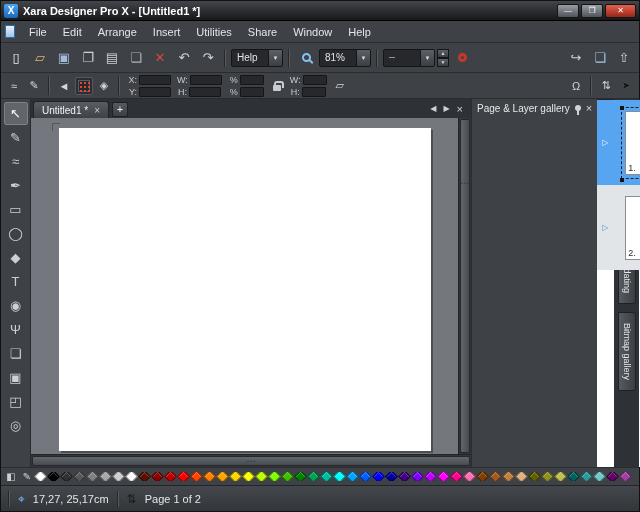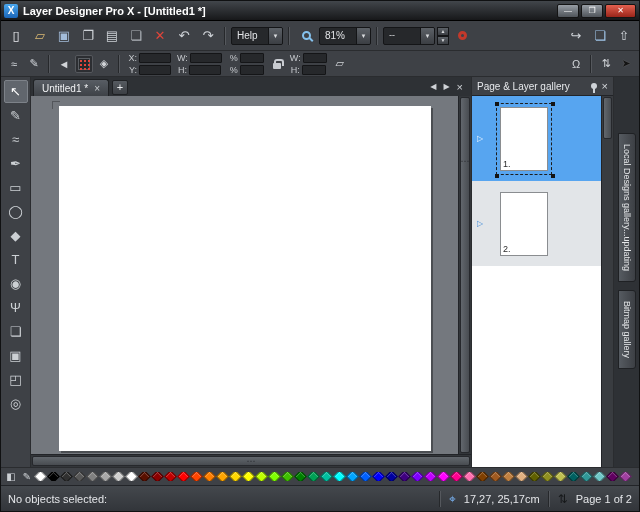--- a/index.html
+++ b/index.html
@@ -76,21 +76,21 @@
   .canvas { flex:1; position:relative; background:#74787e; overflow:hidden; }
   .corner-mark { position:absolute; left:21px; top:5px; width:8px; height:8px; border-left:1px solid #53565b; border-top:1px solid #53565b; }
   .page { position:absolute; left:28px; top:10px; width:372px; bottom:3px; background:#ffffff; box-shadow:2px 2px 0 rgba(0,0,0,0.35); }
   .vscroll { width:13px; flex:none; background:#33363a; border-left:1px solid #222428; display:flex; flex-direction:column; padding:1px; }
   .vthumb { flex:1; background:linear-gradient(90deg,#62676d,#484c51); border:1px solid #26282c; border-radius:2px; position:relative; }
   .vthumb::after { content:"⋯"; position:absolute; top:58px; left:50%; transform:translateX(-50%); color:#2b2d31; font-size:9px; }
   .hscroll { height:13px; flex:none; background:#33363a; border-top:1px solid #222428; display:flex; padding:1px; }
   .hthumb { flex:1; background:linear-gradient(#62676d,#484c51); border:1px solid #26282c; border-radius:2px; text-align:center; color:#2b2d31; font-size:9px; line-height:9px; }
 
   
-  .gallery { width:142px; flex:none; display:flex; flex-direction:column; background:#3e4146; border-right:1px solid #2a2c2f; }
+  .gallery { width:142px; flex:none; display:flex; flex-direction:row; background:#3e4146; border-right:1px solid #2a2c2f; }
   .g-header { height:18px; flex:none; display:flex; align-items:center; gap:5px; padding:0 5px; font-size:10px; color:#e6e8eb; }
   .g-title { flex:1; white-space:nowrap; overflow:hidden; }
   .pin-icon { width:6px; height:6px; flex:none; background:#cfd3d8; border-radius:50%; position:relative; }
   .pin-icon::after { content:""; position:absolute; top:5px; left:2px; width:2px; height:5px; background:#cfd3d8; }
   .g-close { font-size:11px; color:#d4d7db; }
   .g-buttons { display:grid; grid-template-columns:1fr 1fr; gap:3px; padding:1px 3px 4px; }
   .g-btn { height:16px; display:flex; align-items:center; justify-content:center; font-size:10px; color:#eceef1;
     background:linear-gradient(#5d626a,#41454b); border:1px solid #222428; border-radius:2px; }
   .g-body { flex:1; display:flex; min-height:0; border-top:1px solid #222428; }
   .g-list { flex:1; display:flex; flex-direction:column; background:#ffffff; }
@@ -128,28 +128,42 @@
   .sb-icon.blue { color:#7ab4f5; }
   .sb-icon.dark { color:#16181a; }
 </style>
 </head>
 <body>
 
 <div class="window">
 
   <div class="titlebar">
     <div class="title-logo">X</div>
-    <div class="title-text">Layer Designer Pro X - [Untitled1 *]</div>
+    <div class="title-text">Xara Designer Pro X - [Untitled1 *]</div>
     <div class="win-controls">
       <div class="win-btn">—</div>
       <div class="win-btn">❐</div>
       <div class="win-btn close">✕</div>
     </div>
   </div>
 
+  <div class="menubar">
+    <span class="menu-doc-icon"></span>
+    <div class="menu-items">
+
+    <span class="menu-item">File</span>
+        <span class="menu-item">Edit</span>
+        <span class="menu-item">Arrange</span>
+        <span class="menu-item">Insert</span>
+        <span class="menu-item">Utilities</span>
+        <span class="menu-item">Share</span>
+        <span class="menu-item">Window</span>
+        <span class="menu-item">Help</span>
+      </div>
+  </div>
 
   <div class="toolbar tb1">
     <div class="tb-group">
 
     <span class="tb-icon">
           <span class="glyph" style="color: rgb(236, 238, 241);">▯</span>
         </span>
         <span class="tb-icon">
           <span class="glyph" style="color: rgb(217, 184, 115);">▱</span>
         </span>
@@ -460,21 +474,20 @@
         <span class="swatch" style="--c: #c0c050;"></span>
         <span class="swatch" style="--c: #006060;"></span>
         <span class="swatch" style="--c: #309898;"></span>
         <span class="swatch" style="--c: #70c8c8;"></span>
         <span class="swatch" style="--c: #600060;"></span>
         <span class="swatch" style="--c: #a040a0;"></span>
       </div>
   </div>
 
   <div class="statusbar">
-    <span class="sb-left">No objects selected:</span>
     <span class="sb-sep"></span>
     <span class="sb-icon blue">⌖</span>
     <span>17,27, 25,17cm</span>
     <span class="sb-sep"></span>
     <span class="sb-icon dark">⇅</span>
     <span>Page 1 of 2</span>
   </div>
 
 </div>
 

